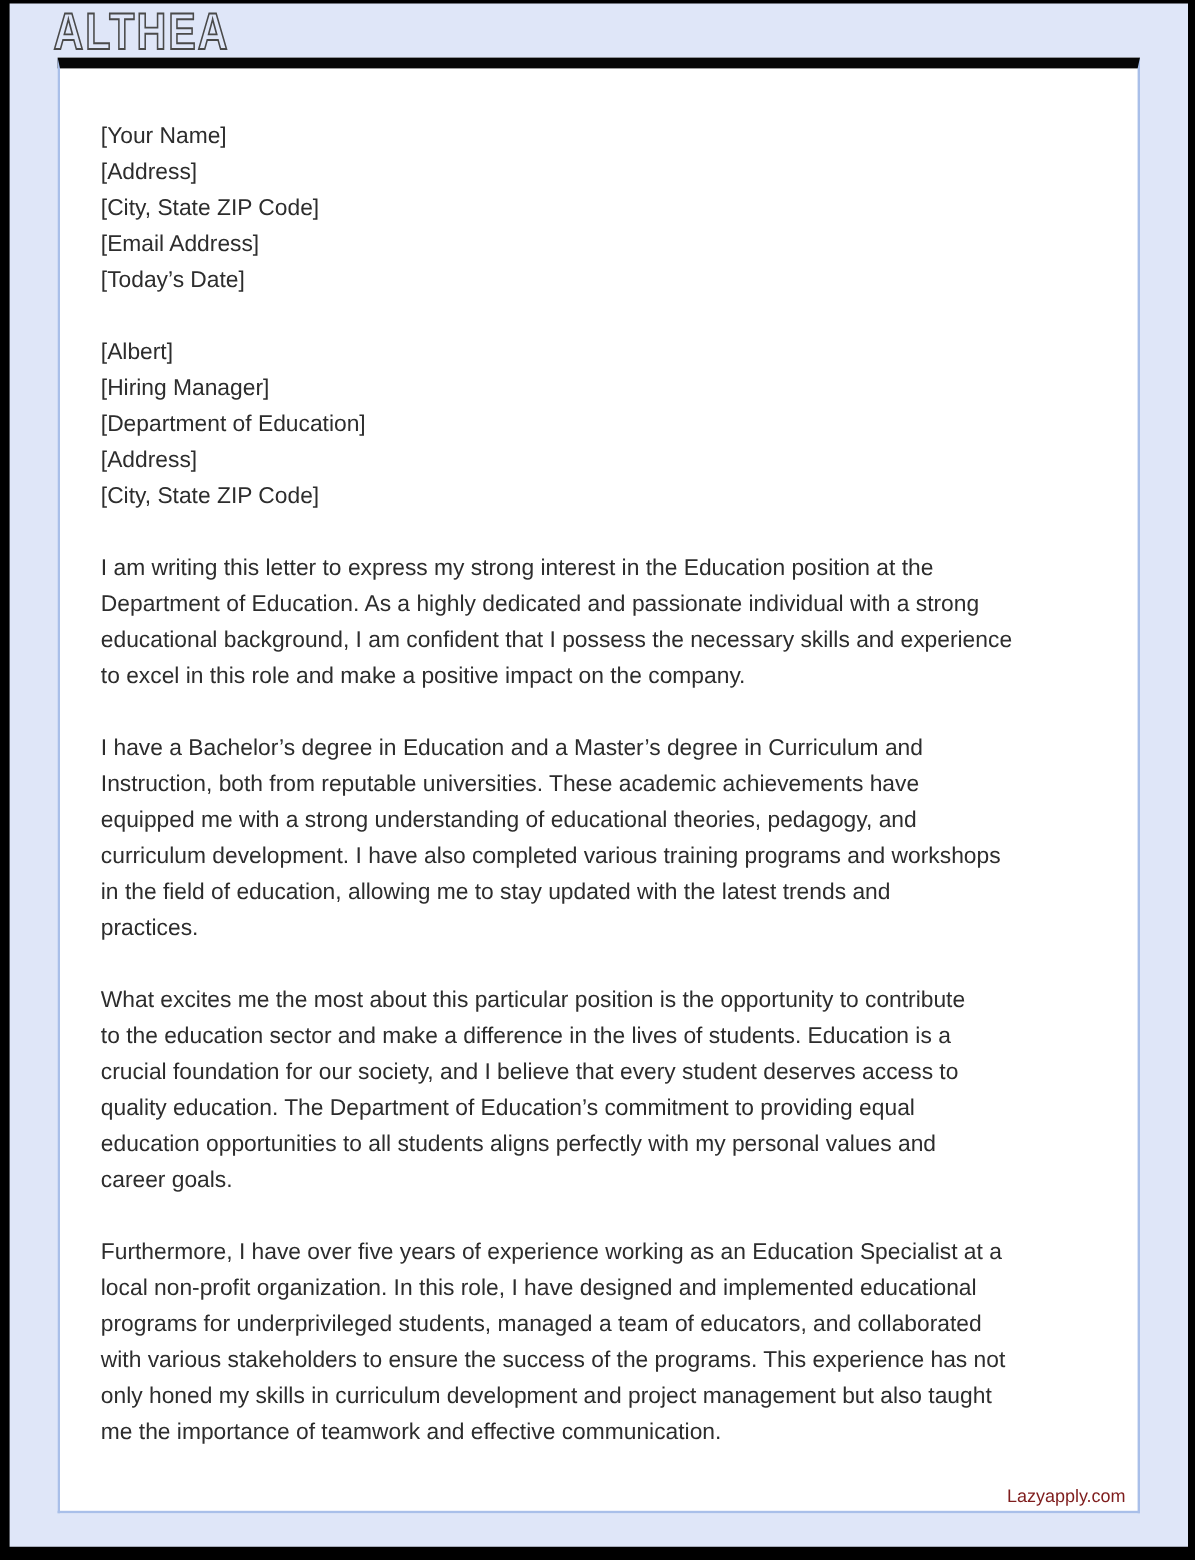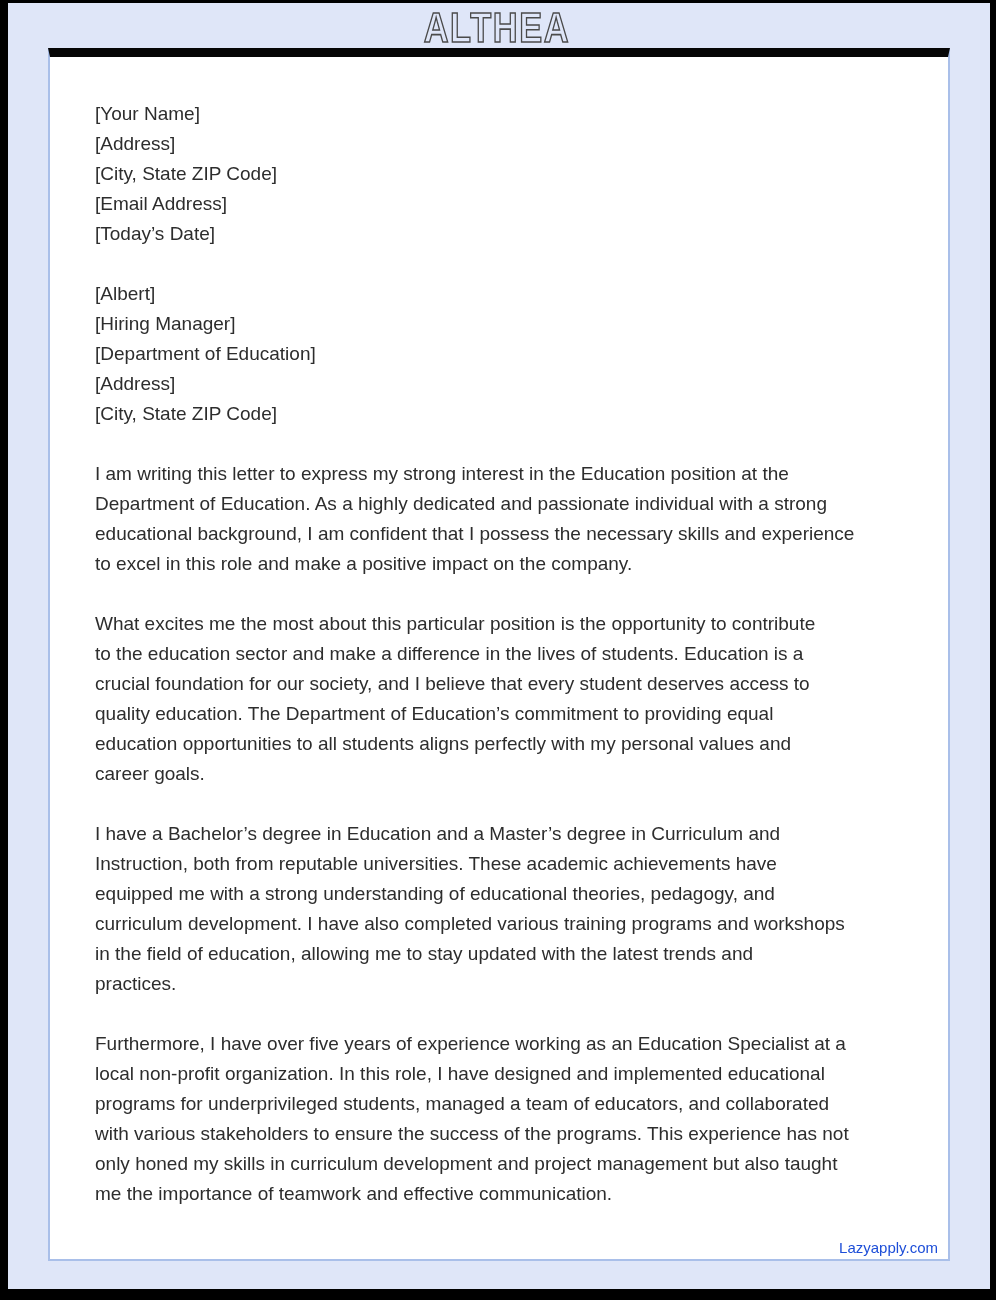--- a/index.html
+++ b/index.html
@@ -10,21 +10,21 @@
     background: #dfe6f8;
     border-style: solid;
     border-color: #000000;
     border-width: 3px 6px 11px 8px;
     position: relative;
   }
   .header-row {
     height: 45px;
     display: flex;
     align-items: flex-end;
-    justify-content: center;
+    justify-content: flex-start;
     padding-right: 40px;
     box-sizing: border-box;
   }
   .logo {
     font-family: "Liberation Sans", sans-serif;
     font-size: 43px;
     font-weight: 700;
     line-height: 0.92;
     letter-spacing: 2px;
     color: transparent;
@@ -34,40 +34,40 @@
   }
   .letter {
     margin: 0 40px;
     box-sizing: border-box;
     height: 1213px;
     background: #ffffff;
     border-top: 9px solid #060606;
     border-left: 2px solid #a9bfe9;
     border-right: 2px solid #a9bfe9;
     border-bottom: 2px solid #a9bfe9;
-    padding: 42px 50px 0 45px;
+    padding: 42px 50px 0 34px;
     position: relative;
     overflow: hidden;
     font-family: "Liberation Sans", sans-serif;
     font-size: 19px;
     line-height: 30px;
     color: #2d2d2d;
   }
   .block {
     white-space: pre-line;
     margin: 0 0 30px 0;
   }
   .watermark {
     position: absolute;
     right: 10px;
     bottom: 0;
     font-family: "Liberation Sans", sans-serif;
     font-size: 15px;
     line-height: 22px;
-    color: #1d4ed8;
+    color: #7f1d1d;
     margin-top: 16px;
   }
 </style>
 </head>
 <body>
 
 <div class="page">
 
   <div class="header-row">
     <div class="logo">ALTHEA</div>
@@ -86,33 +86,33 @@
 [Department of Education]
 [Address]
 [City, State ZIP Code]</div>
 
 
     <div class="block">I am writing this letter to express my strong interest in the Education position at the
 Department of Education. As a highly dedicated and passionate individual with a strong
 educational background, I am confident that I possess the necessary skills and experience
 to excel in this role and make a positive impact on the company.</div>
 
+    <div class="block">I have a Bachelor’s degree in Education and a Master’s degree in Curriculum and
+Instruction, both from reputable universities. These academic achievements have
+equipped me with a strong understanding of educational theories, pedagogy, and
+curriculum development. I have also completed various training programs and workshops
+in the field of education, allowing me to stay updated with the latest trends and
+practices.</div>
+
     <div class="block">What excites me the most about this particular position is the opportunity to contribute
 to the education sector and make a difference in the lives of students. Education is a
 crucial foundation for our society, and I believe that every student deserves access to
 quality education. The Department of Education’s commitment to providing equal
 education opportunities to all students aligns perfectly with my personal values and
 career goals.</div>
-
-    <div class="block">I have a Bachelor’s degree in Education and a Master’s degree in Curriculum and
-Instruction, both from reputable universities. These academic achievements have
-equipped me with a strong understanding of educational theories, pedagogy, and
-curriculum development. I have also completed various training programs and workshops
-in the field of education, allowing me to stay updated with the latest trends and
-practices.</div>
 
     <div class="block">Furthermore, I have over five years of experience working as an Education Specialist at a
 local non-profit organization. In this role, I have designed and implemented educational
 programs for underprivileged students, managed a team of educators, and collaborated
 with various stakeholders to ensure the success of the programs. This experience has not
 only honed my skills in curriculum development and project management but also taught
 me the importance of teamwork and effective communication.</div>
 
     <div class="watermark">Lazyapply.com</div>
   </div>

